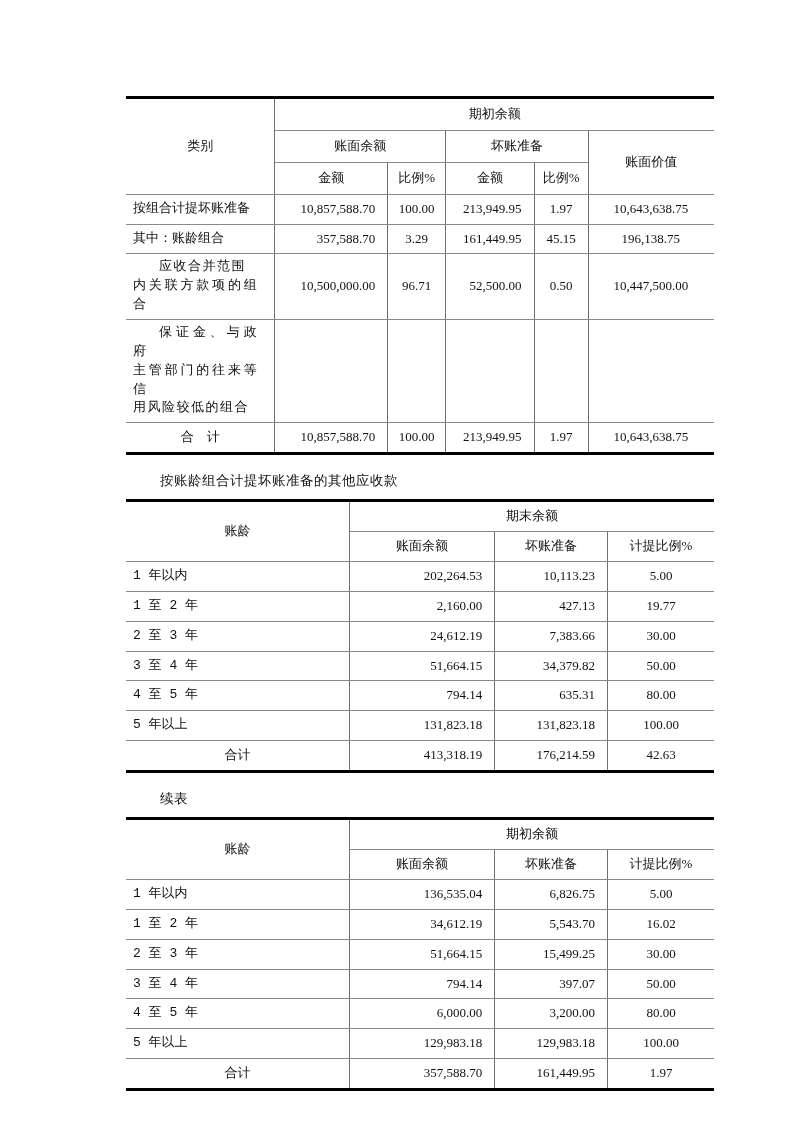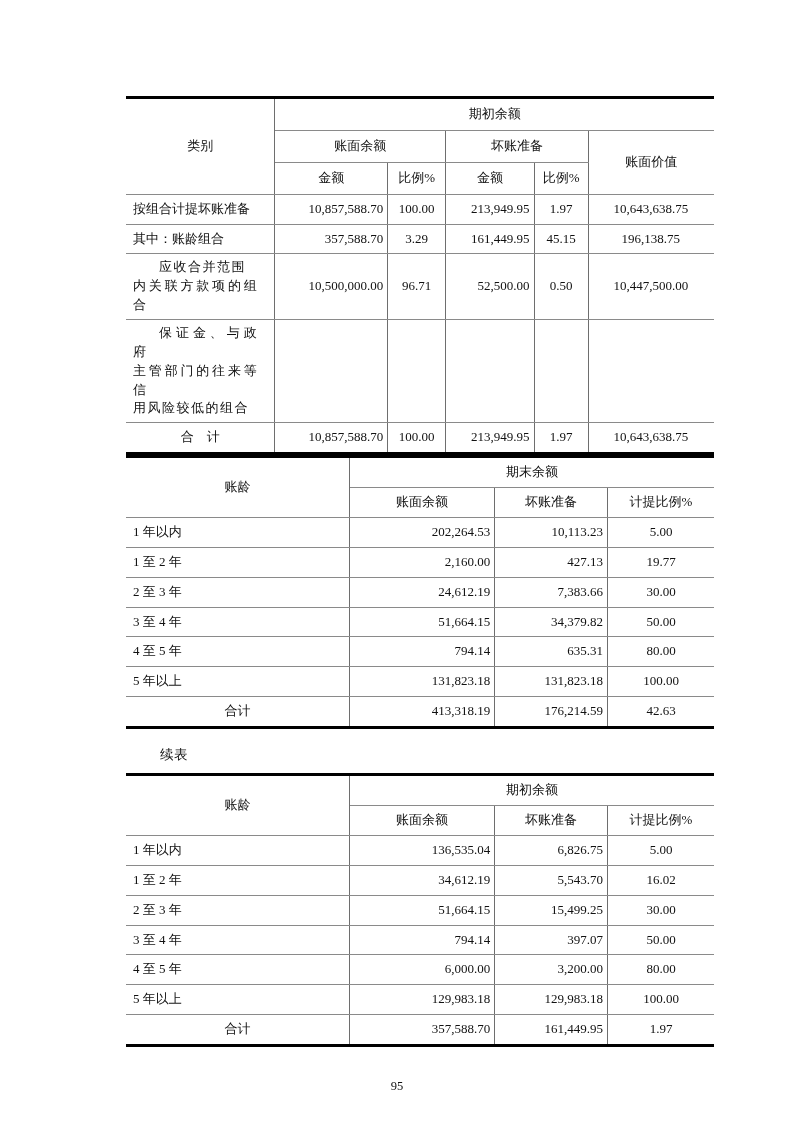--- a/index.html
+++ b/index.html
@@ -32,24 +32,24 @@
     font-weight: normal;
     vertical-align: middle;
     overflow: hidden;
   }
   th { text-align: center; }
   th:first-child, td:first-child { border-left: none; }
   th:last-child, td:last-child { border-right: none; }
   thead tr:first-child th { border-top: none; }
   tbody tr:last-child td { border-bottom: none; }
 
-  .lbl  { text-align: left; padding-left: 7px; }
+  .lbl  { text-align: left; padding-left: 7px; font-family: Liberation Mono, monospace; }
   .wrap { white-space: pre-line; text-indent: 2em; text-align: justify;
           letter-spacing: 1.5px; line-height: 1.45; padding: 4px 16px 4px 7px; }
-  .num  { text-align: right; padding-right: 4px;
+  .num  { text-align: right; padding-right: 12px;
           font-variant-numeric: tabular-nums; }
   .bv   { text-align: center; padding-right: 5px; }
   .ctr  { text-align: center; }
 
   .t1 thead th { padding: 7px 4px; }
   .caption {
     font-size: 13.5px;
     margin: 17px 0 9px 34px;
     letter-spacing: 0.5px;
   }
@@ -131,20 +131,21 @@
         <td class="ctr">合　计</td>
         <td class="num">10,857,588.70</td>
         <td class="ctr">100.00</td>
         <td class="num">213,949.95</td>
         <td class="ctr">1.97</td>
         <td class="bv">10,643,638.75</td>
       </tr>
     </tbody>
   </table>
 
+  <div class="caption">按账龄组合计提坏账准备的其他应收款</div>
 
   <table>
     <colgroup>
       <col style="width:38.0%">
         <col style="width:24.7%">
         <col style="width:19.2%">
         <col style="width:18.1%">
     </colgroup>
     <thead>
       <tr>

